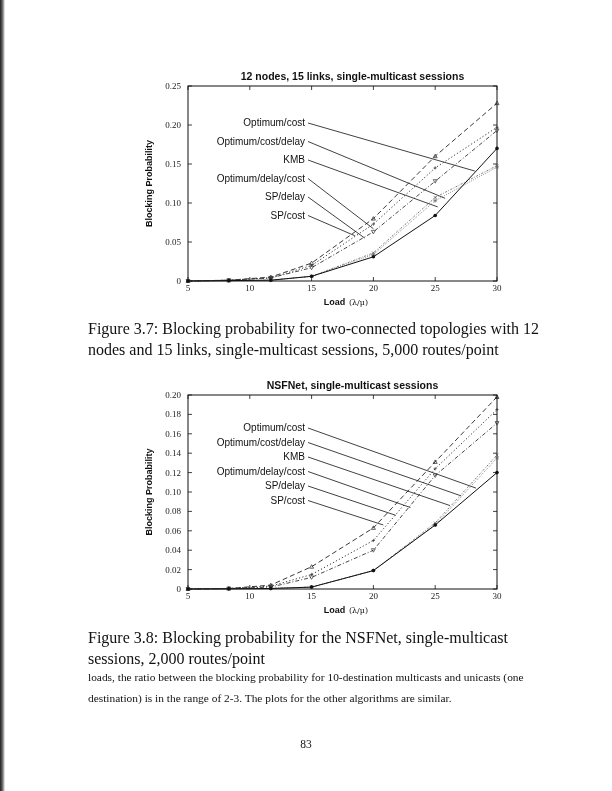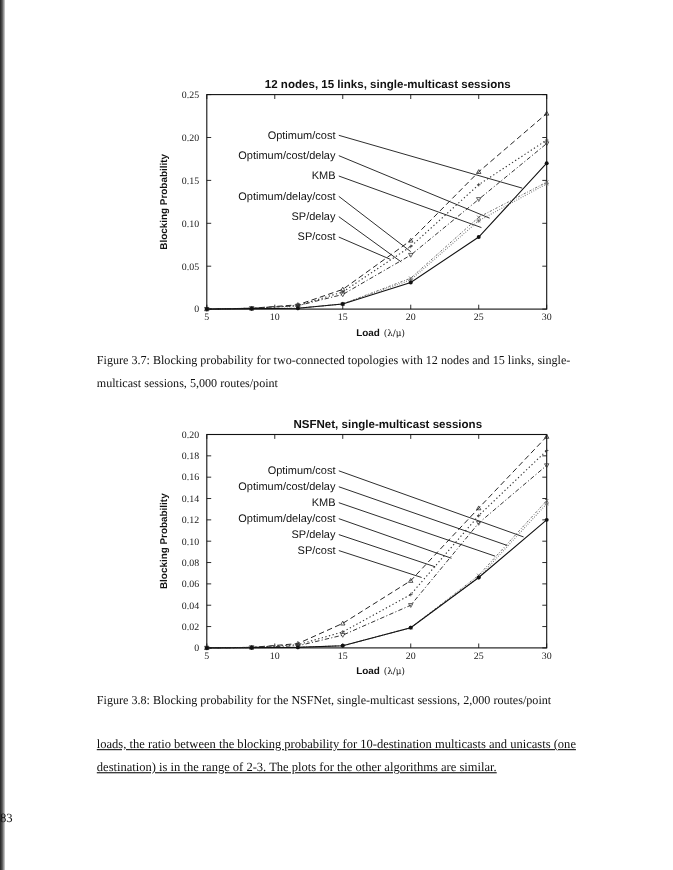--- a/index.html
+++ b/index.html
@@ -4,23 +4,23 @@
 <style>
   html, body { margin: 0; padding: 0; background: #fff; }
   body { width: 612px; height: 791px; position: relative; overflow: hidden; font-family: "DejaVu Serif", serif; color: #111; }
   .binding-edge { position: absolute; left: 0; top: 0; width: 5px; height: 791px; background: linear-gradient(to right, #222 0, #555 2px, #bbb 4px, #fff 5px); }
   .chart-svg { position: absolute; left: 0; }
   .chart-title { font-family: "Liberation Sans", sans-serif; font-weight: bold; font-size: 10.5px; fill: #111; }
   .axis-label { font-family: "Liberation Sans", sans-serif; font-weight: bold; font-size: 9px; fill: #111; }
   .axis-unit { font-family: "DejaVu Serif", serif; font-size: 8px; fill: #111; }
   .tick-label { font-family: "Liberation Serif", serif; font-size: 9px; fill: #222; }
   .legend-label { font-family: "Liberation Sans", sans-serif; font-size: 10px; fill: #111; }
-  .caption { position: absolute; left: 88px; width: 460px; font-family: "Liberation Serif", serif; font-size: 11px; line-height: 21px; color: #111; }
+  .caption { position: absolute; left: 88px; width: 460px; font-family: "Liberation Serif", serif; font-size: 16px; line-height: 21px; color: #111; }
   .body-text { position: absolute; left: 88px; width: 460px; font-family: "Liberation Serif", serif; font-size: 11.4px; line-height: 21px; color: #111; }
-  .page-number { position: absolute; top: 738px; left: 0; width: 612px; font-family: "Liberation Serif", serif; font-size: 11.5px; }
+  .page-number { position: absolute; top: 738px; left: 0; width: 612px; text-align: center; font-family: "Liberation Serif", serif; font-size: 11.5px; }
 </style>
 </head>
 <body>
 
 <div class="binding-edge"></div>
 
 <svg class="chart-svg" id="chart-0" width="612" height="310" style="top:0;" viewBox="0 0 612 310">
     <rect x="188" y="86" width="309" height="195" fill="none" stroke="#111" stroke-width="1"></rect>
     <text x="352.5" y="80" text-anchor="middle" class="chart-title">12 nodes, 15 links, single-multicast sessions</text>
     <line x1="188" y1="281" x2="192" y2="281" stroke="#111" stroke-width="0.8"></line>
@@ -240,15 +240,15 @@
     <circle cx="311.6" cy="587.06" r="1.8" fill="#111"></circle>
     <circle cx="373.4" cy="570.57" r="1.8" fill="#111"></circle>
     <circle cx="435.20000000000005" cy="524.98" r="1.8" fill="#111"></circle>
     <circle cx="497" cy="472.6" r="1.8" fill="#111"></circle>
     <text x="305" y="503.5" text-anchor="end" class="legend-label">SP/cost</text>
     <line x1="308" y1="500.5" x2="383.288" y2="524.98" stroke="#111" stroke-width="0.8"></line>
   </svg>
 
 <div class="caption" style="top:627px;">Figure 3.8: Blocking probability for the NSFNet, single-multicast sessions, 2,000 routes/point</div>
 
-<div class="body-text" style="top:667px;text-decoration:underline;">loads, the ratio between the blocking probability for 10-destination multicasts and unicasts (one destination) is in the range of 2-3. The plots for the other algorithms are similar.</div>
+<div class="body-text" style="top:667px;">loads, the ratio between the blocking probability for 10-destination multicasts and unicasts (one destination) is in the range of 2-3. The plots for the other algorithms are similar.</div>
 
 <div class="page-number">83</div>
 
 </body></html>

